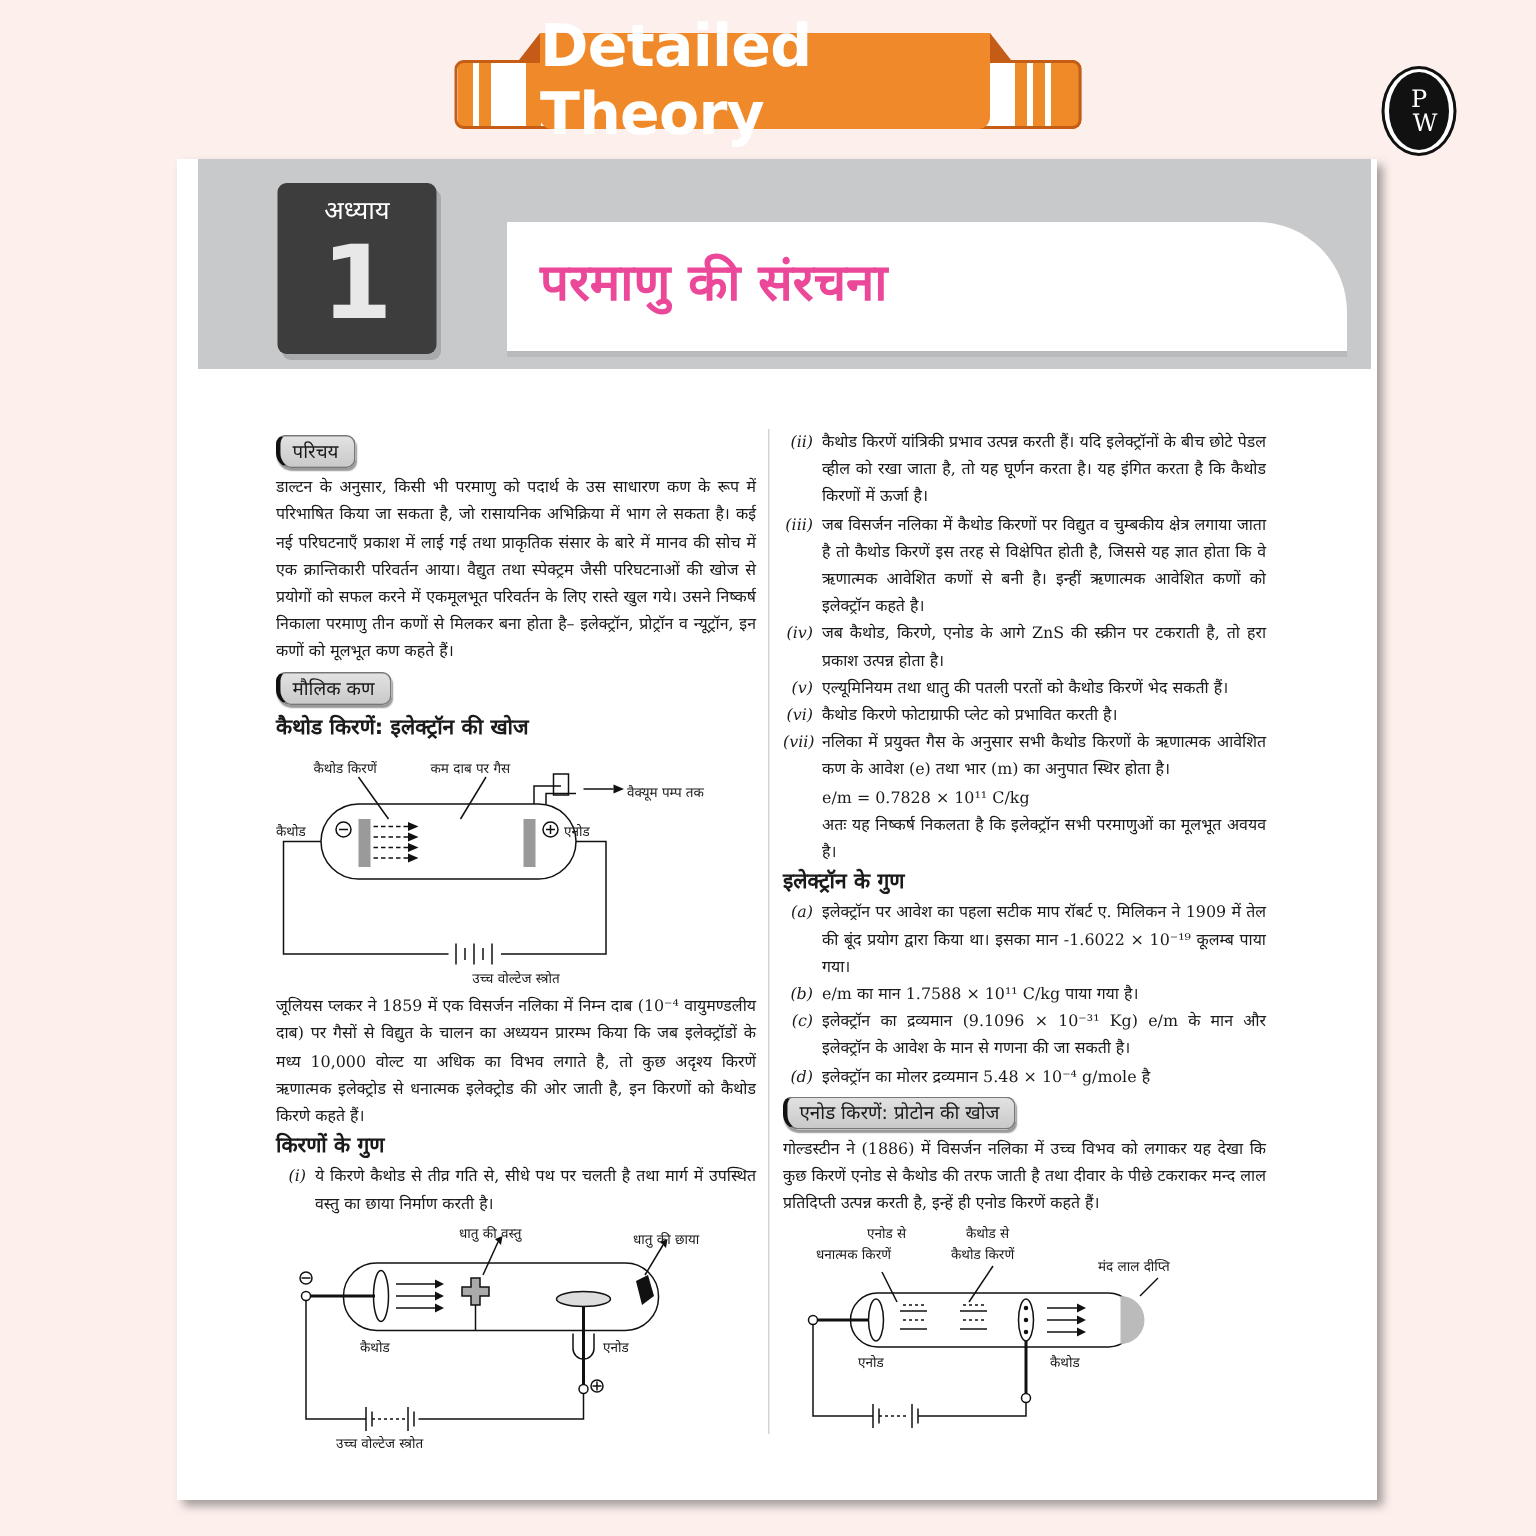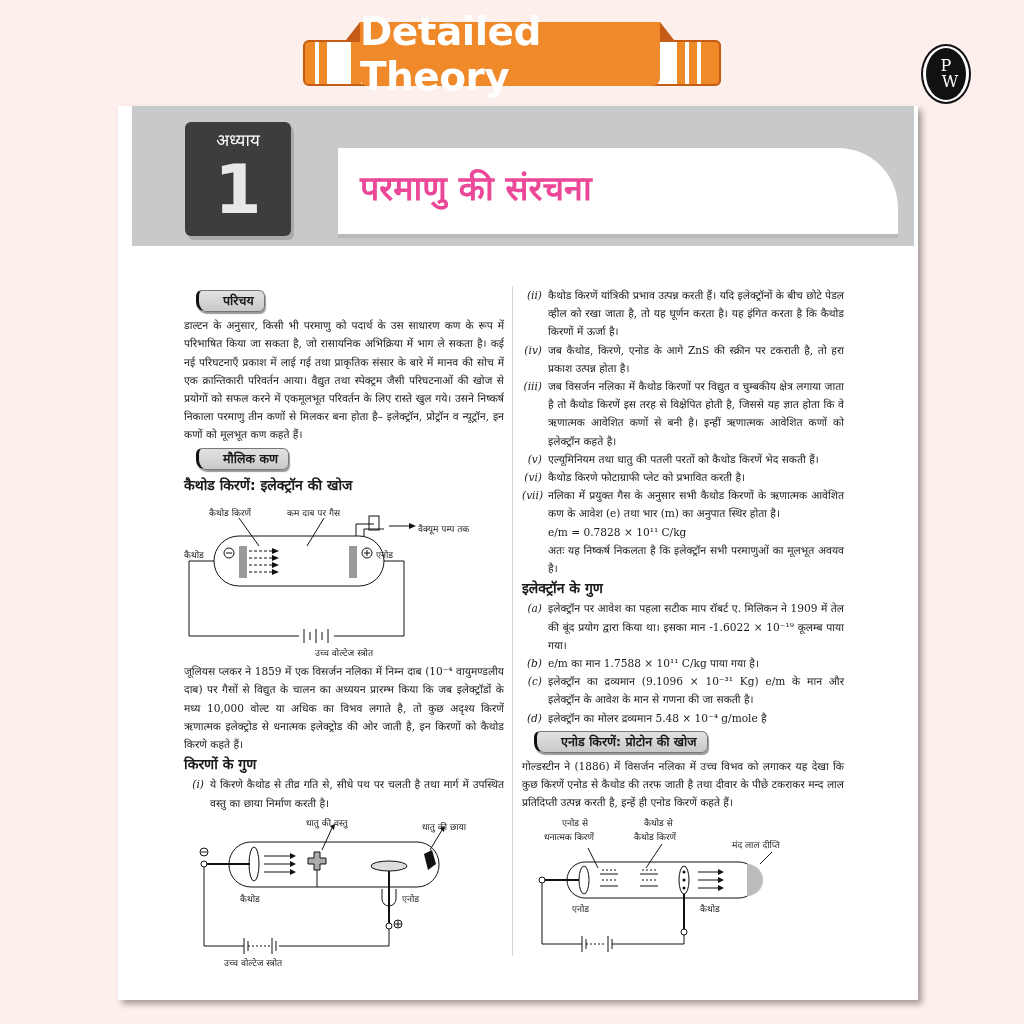--- a/index.html
+++ b/index.html
@@ -26,21 +26,21 @@
   .chapter-box { position: absolute; left: 67px; top: 16px; width: 106px; height: 114px; background: #3d3d3e; border-radius: 6px; color: #fff; display: flex; flex-direction: column; align-items: center; box-shadow: 3px 4px 0 #a9aaac; }
   .chapter-box .lbl { font-family: "DejaVu Sans", sans-serif; font-size: 17px; margin-top: 6px; }
   .chapter-box .num { font-family: "DejaVu Sans", sans-serif; font-size: 68px; font-weight: bold; line-height: 78px; color: #e8e8e8; }
   .chapter-title { position: absolute; left: 218px; top: 58px; font-family: "DejaVu Sans", sans-serif; font-weight: bold; font-size: 34px; color: #ec4899; margin-left: 24px; }
 
   .col { position: absolute; top: 180px; font-size: 10.6px; line-height: 18.2px; text-align: justify; }
   .col-left { left: 66px; width: 320px; }
   .col-right { left: 404px; width: 322px; }
   .divider { position: absolute; left: 394px; top: 180px; width: 1px; height: 670px; background: #d4d4d4; }
 
-  .sec-tag { display: inline-block; background: linear-gradient(#e2e2e2, #c9c9c9); border: 1px solid #777; border-left: 3px solid #111; border-radius: 6px 6px 6px 10px; padding: 1px 10px 1px 24px; font-family: "DejaVu Sans", sans-serif; font-weight: bold; font-size: 12.5px; margin: 4px 12px 4px; box-shadow: 1px 2px 1px #999; }
+  .sec-tag { display: inline-block; background: linear-gradient(#e2e2e2, #c9c9c9); border: 1px solid #777; border-left: 3px solid #111; border-radius: 6px 6px 6px 10px; padding: 1px 10px 1px 8px; font-family: "DejaVu Sans", sans-serif; font-weight: normal; font-size: 12.5px; margin: 4px 0 4px; box-shadow: 1px 2px 1px #999; }
   .sub-head { font-family: "DejaVu Sans", sans-serif; font-weight: bold; font-size: 14px; margin: 2px 0 2px; }
   p.body { text-indent: 0; }
   .item { display: flex; }
   .item .mk { width: 26px; flex: 0 0 26px; text-align: right; padding-right: 6px; font-style: italic; }
   .item .tx { flex: 1; text-align: justify; }
   .formula { padding-left: 26px; }
 
   .fig { position: relative; margin: 2px 0; }
   .fig svg { display: block; }
   .fig .lab { position: absolute; font-size: 9px; font-family: "DejaVu Sans", sans-serif; white-space: nowrap; }
@@ -185,26 +185,26 @@
   </div>
 
   <div class="divider"></div>
 
   <div class="col col-right">
     <div class="item">
         <span class="mk">(ii)</span>
         <span class="tx">कैथोड किरणें यांत्रिकी प्रभाव उत्पन्न करती हैं। यदि इलेक्ट्रॉनों के बीच छोटे पेडल व्हील को रखा जाता है, तो यह घूर्णन करता है। यह इंगित करता है कि कैथोड किरणों में ऊर्जा है।</span>
       </div>
     <div class="item">
+        <span class="mk">(iii)</span>
+        <span class="tx">जब विसर्जन नलिका में कैथोड किरणों पर विद्युत व चुम्बकीय क्षेत्र लगाया जाता है तो कैथोड किरणें इस तरह से विक्षेपित होती है, जिससे यह ज्ञात होता कि वे ऋणात्मक आवेशित कणों से बनी है। इन्हीं ऋणात्मक आवेशित कणों को इलेक्ट्रॉन कहते है।</span>
+      </div>
+    <div class="item">
         <span class="mk">(iv)</span>
         <span class="tx">जब कैथोड, किरणे, एनोड के आगे ZnS की स्क्रीन पर टकराती है, तो हरा प्रकाश उत्पन्न होता है।</span>
-      </div>
-    <div class="item">
-        <span class="mk">(iii)</span>
-        <span class="tx">जब विसर्जन नलिका में कैथोड किरणों पर विद्युत व चुम्बकीय क्षेत्र लगाया जाता है तो कैथोड किरणें इस तरह से विक्षेपित होती है, जिससे यह ज्ञात होता कि वे ऋणात्मक आवेशित कणों से बनी है। इन्हीं ऋणात्मक आवेशित कणों को इलेक्ट्रॉन कहते है।</span>
       </div>
     <div class="item">
         <span class="mk">(v)</span>
         <span class="tx">एल्यूमिनियम तथा धातु की पतली परतों को कैथोड किरणें भेद सकती हैं।</span>
       </div>
     <div class="item">
         <span class="mk">(vi)</span>
         <span class="tx">कैथोड किरणे फोटाग्राफी प्लेट को प्रभावित करती है।</span>
       </div>
     <div class="item">
@@ -277,21 +277,21 @@
         <line x1="124" y1="54" x2="140" y2="30" stroke="#111"></line>
         <line x1="238" y1="50" x2="250" y2="38" stroke="#111"></line>
         <polyline points="20,69 20,130 60,130" fill="none" stroke="#111"></polyline>
         <polyline points="162,121 162,130 90,130" fill="none" stroke="#111"></polyline>
         <line x1="60" y1="122" x2="60" y2="138" stroke="#111"></line>
           <line x1="64" y1="125" x2="64" y2="135" stroke="#111"></line>
         <line x1="64" y1="130" x2="84" y2="130" stroke="#111" stroke-dasharray="2,2"></line>
         <line x1="86" y1="122" x2="86" y2="138" stroke="#111"></line>
           <line x1="90" y1="125" x2="90" y2="135" stroke="#111"></line>
       </svg>
-      <span class="lab" style="left:40px;top:0px;">एनोड से</span>
+      <span class="lab" style="left:56px;top:0px;">एनोड से</span>
       <span class="lab" style="left:22px;top:14px;">धनात्मक किरणें</span>
       <span class="lab" style="left:122px;top:0px;">कैथोड से</span>
       <span class="lab" style="left:112px;top:14px;">कैथोड किरणें</span>
       <span class="lab" style="left:210px;top:22px;">मंद लाल दीप्ति</span>
       <span class="lab" style="left:50px;top:86px;">एनोड</span>
       <span class="lab" style="left:178px;top:86px;">कैथोड</span>
     </div>
   </div>
 </div>
 

